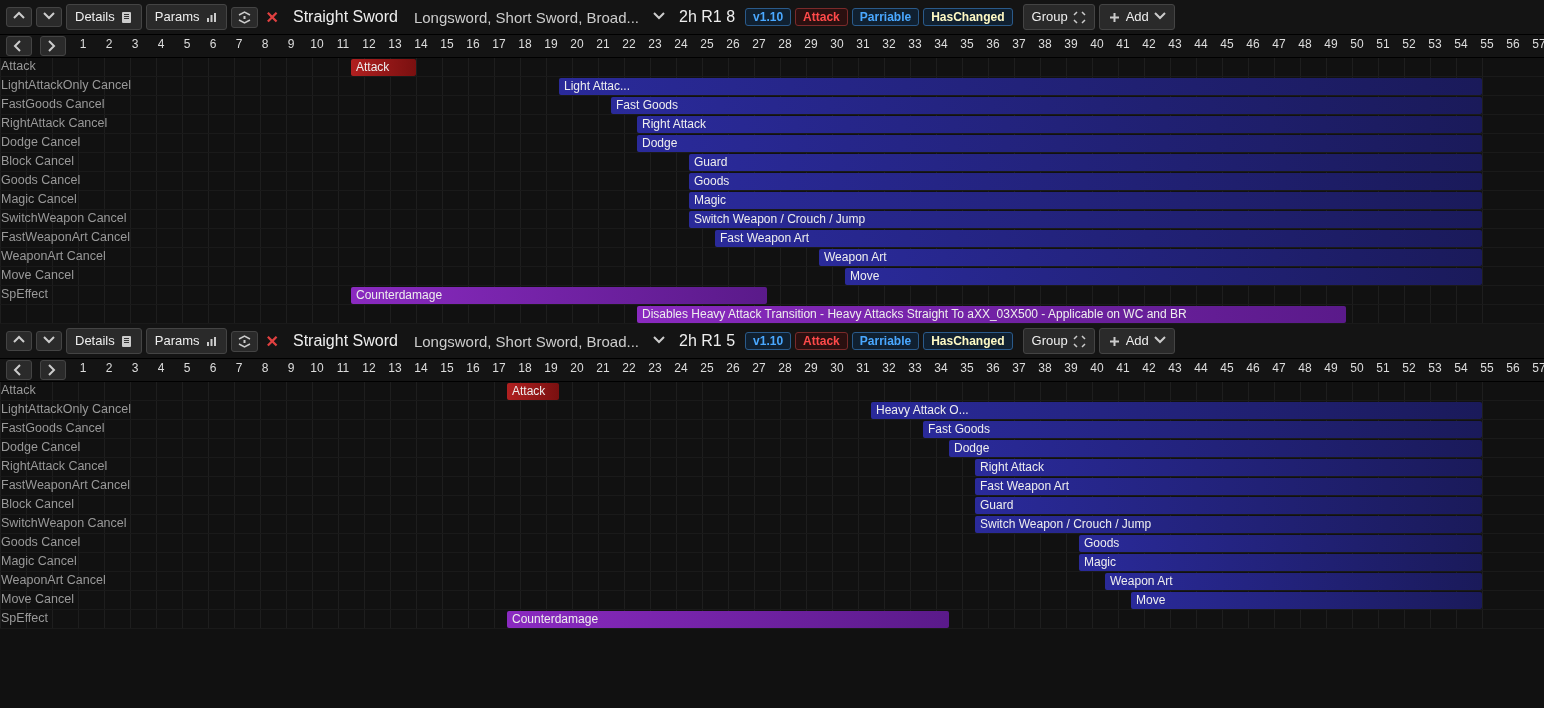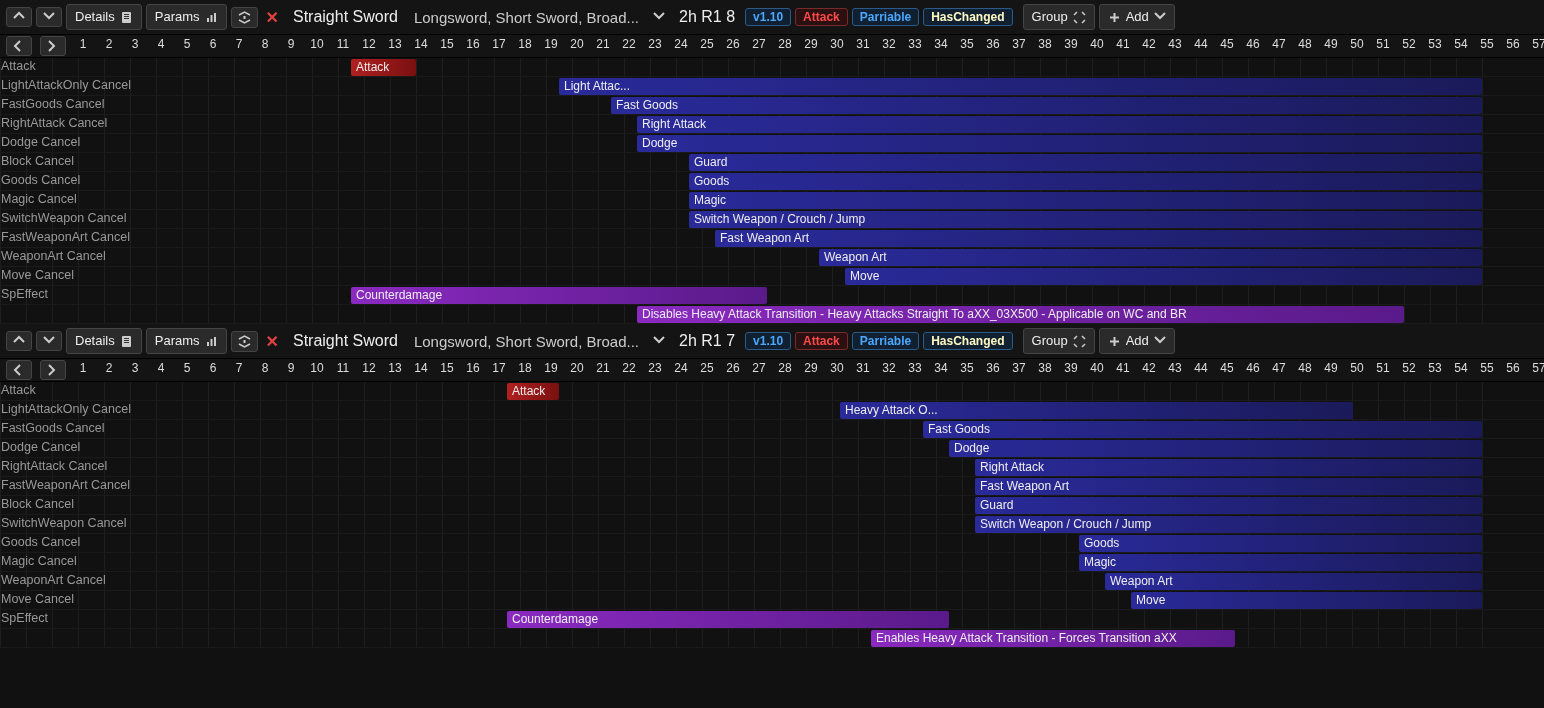--- a/index.html
+++ b/index.html
@@ -288,21 +288,21 @@
         <div class="row">
       <span class="row-label">Move Cancel</span>
       <div class="bar blue" style="left:845px;width:637px"><span>Move</span></div>
     </div>
         <div class="row">
       <span class="row-label">SpEffect</span>
       <div class="bar purple" style="left:351px;width:416px"><span>Counterdamage</span></div>
     </div>
         <div class="row">
       <span class="row-label"></span>
-      <div class="bar purple" style="left:637px;width:767px"><span>Disables Heavy Attack Transition - Heavy Attacks Straight To aXX_03X500 - Applicable on WC and BR</span></div>
+      <div class="bar purple" style="left:637px;width:709px"><span>Disables Heavy Attack Transition - Heavy Attacks Straight To aXX_03X500 - Applicable on WC and BR</span></div>
     </div>
       </div>
   </div>
     <div class="panel">
     <div class="toolbar">
     <div class="btn icon-only">
           <svg width="12" height="12" viewBox="0 0 12 12">
             <path d="M1 7 L6 2 L11 7" stroke="#ccc" stroke-width="2" fill="none"></path>
           </svg>
         </div>
@@ -339,21 +339,21 @@
           </svg>
         </div>
     <span class="close-x">✕</span>
     <span class="label-txt">Straight Sword</span>
     <span class="sub-txt">Longsword, Short Sword, Broad...</span>
     <span style="padding:0 4px;cursor:pointer">
           <svg width="12" height="12" viewBox="0 0 12 12">
             <path d="M1 2 L6 7 L11 2" stroke="#ccc" stroke-width="2" fill="none"></path>
           </svg>
         </span>
-    <span class="label-txt">2h R1 7</span>
+    <span class="label-txt">2h R1 5</span>
     <span class="tag ver">v1.10</span>
     <span class="tag attack">Attack</span>
         <span class="tag parry">Parriable</span>
         <span class="tag changed">HasChanged</span>
     <div class="btn" style="margin-left:6px">
           <span>Group</span>
           <span>
             <svg width="13" height="13" viewBox="0 0 13 13">
               <path d="M4 1 L1 4 M9 1 L12 4 M4 12 L1 9 M9 12 L12 9" stroke="#ccc" stroke-width="1.5" fill="none"></path>
             </svg>
@@ -504,21 +504,21 @@
           <div class="gv" style="left:1430px"></div>
           <div class="gv" style="left:1456px"></div>
           <div class="gv" style="left:1482px"></div>
         </div>
         <div class="row">
       <span class="row-label">Attack</span>
       <div class="bar red" style="left:507px;width:52px"><span>Attack</span></div>
     </div>
         <div class="row">
       <span class="row-label">LightAttackOnly Cancel</span>
-      <div class="bar blue" style="left:840px;width:513px"><span>Heavy Attack O...</span></div>
+      <div class="bar blue" style="left:871px;width:611px"><span>Heavy Attack O...</span></div>
     </div>
         <div class="row">
       <span class="row-label">FastGoods Cancel</span>
       <div class="bar blue" style="left:923px;width:559px"><span>Fast Goods</span></div>
     </div>
         <div class="row">
       <span class="row-label">Dodge Cancel</span>
       <div class="bar blue" style="left:949px;width:533px"><span>Dodge</span></div>
     </div>
         <div class="row">
@@ -550,19 +550,15 @@
       <div class="bar blue" style="left:1105px;width:377px"><span>Weapon Art</span></div>
     </div>
         <div class="row">
       <span class="row-label">Move Cancel</span>
       <div class="bar blue" style="left:1131px;width:351px"><span>Move</span></div>
     </div>
         <div class="row">
       <span class="row-label">SpEffect</span>
       <div class="bar purple" style="left:507px;width:442px"><span>Counterdamage</span></div>
     </div>
-        <div class="row">
-      <span class="row-label"></span>
-      <div class="bar purple" style="left:871px;width:364px"><span>Enables Heavy Attack Transition - Forces Transition aXX</span></div>
-    </div>
       </div>
   </div>
   </div>
 
 </body></html>

